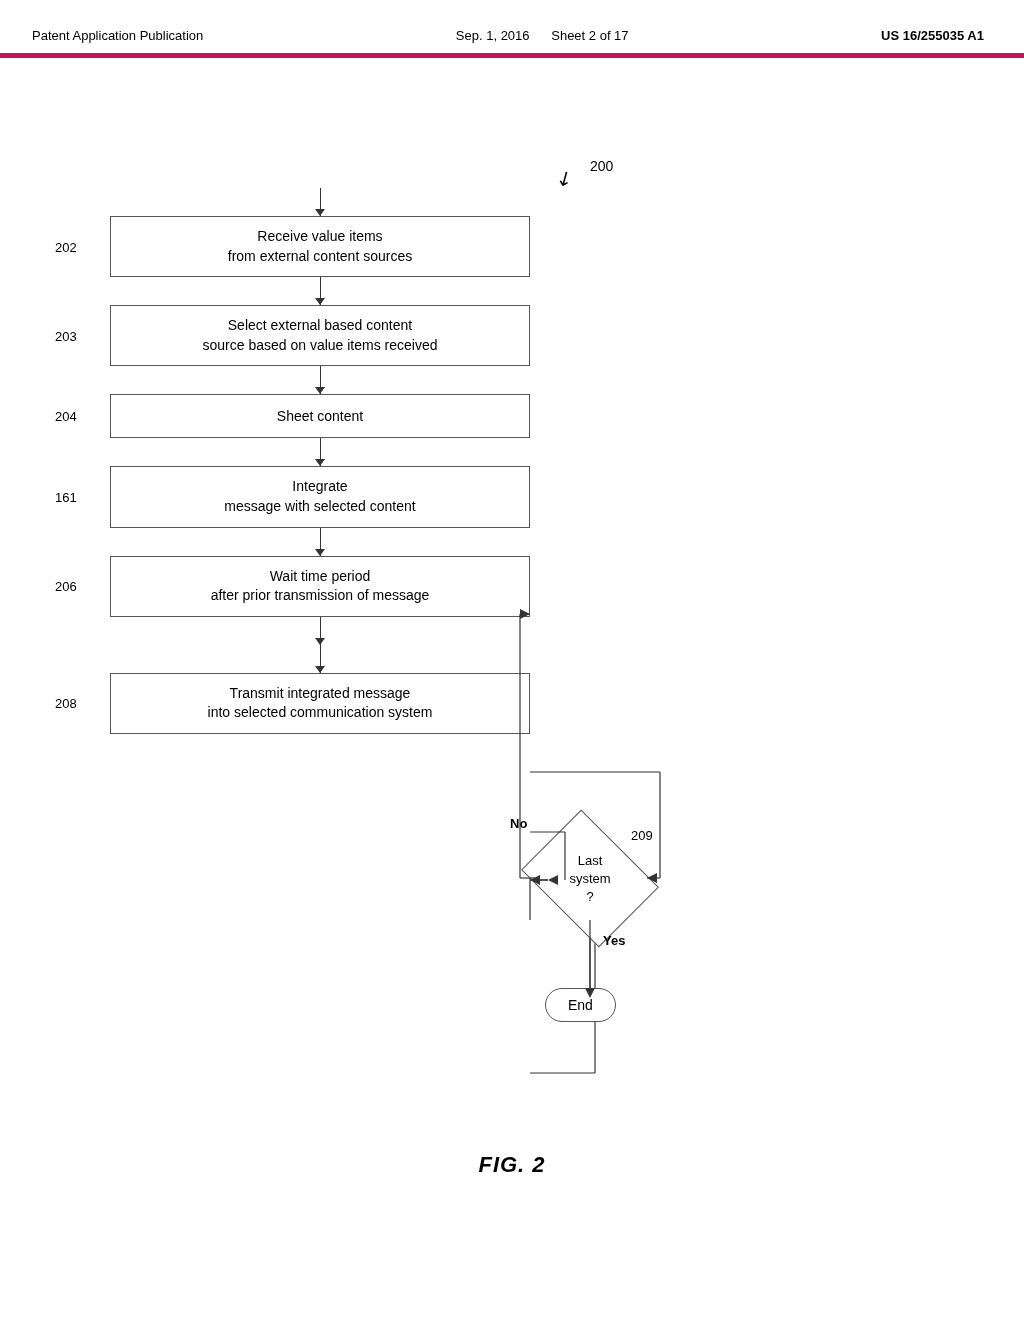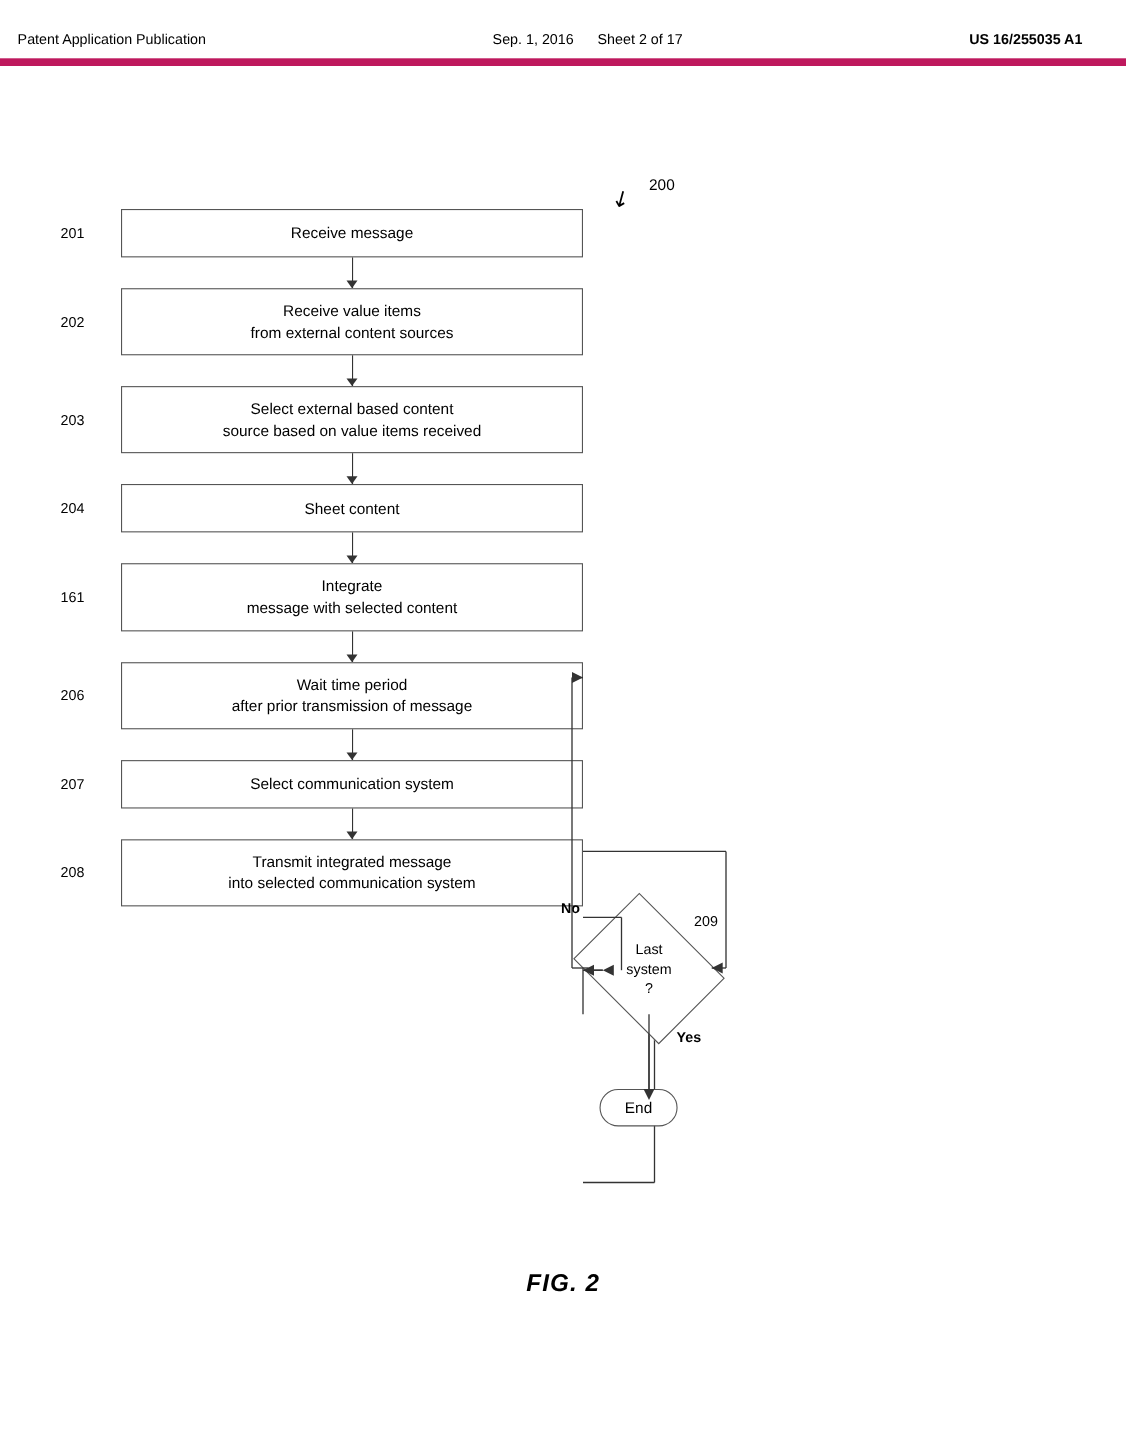--- a/index.html
+++ b/index.html
@@ -10,22 +10,22 @@
       min-height: 1320px;
       position: relative;
       color: #000;
     }
 
     
     .header {
       display: flex;
       justify-content: space-between;
       align-items: flex-start;
-      padding: 28px 40px 10px 16px;
-      border-bottom: 7px solid #be185d;
+      padding: 28px 40px 10px 32px;
+      border-bottom: 5px solid #be185d;
     }
     .header-left {
       font-size: 13px;
       font-weight: normal;
     }
     .header-center {
       font-size: 13px;
       text-align: left;
     }
     .header-right {
@@ -167,21 +167,20 @@
       font-weight: bold;
     }
 
     
     .yes-label {
       position: absolute;
       top: 875px;
       left: 603px;
       font-size: 13px;
       font-weight: bold;
-      margin-left: 12px;
     }
 
     
     .ref-209 {
       position: absolute;
       top: 770px;
       left: 631px;
       font-size: 13px;
     }
 
@@ -243,26 +242,20 @@
 
   </svg>
 
   <div class="ref-200">
     <span>200</span>
   </div>
   <div class="ref-200-arrow" style="position:absolute;top:108px;left:556px;font-size:20px;">↙</div>
 
   <div class="flowchart">
 
-    <div class="flow-box-wrapper">
-      <span class="ref-label">201</span>
-      <div class="flow-box">
-        <span>Receive message</span>
-      </div>
-    </div>
 
     <div class="arrow-down"></div>
 
     <div class="flow-box-wrapper">
       <span class="ref-label">202</span>
       <div class="flow-box" style="min-height:54px;">
         <span>Receive value items<br>from external content sources</span>
       </div>
     </div>
 
@@ -297,26 +290,20 @@
 
     <div class="flow-box-wrapper">
       <span class="ref-label">206</span>
       <div class="flow-box" style="min-height:56px;">
         <span>Wait time period<br>after prior transmission of message</span>
       </div>
     </div>
 
     <div class="arrow-down"></div>
 
-    <div class="flow-box-wrapper">
-      <span class="ref-label">207</span>
-      <div class="flow-box">
-        <span>Select communication system</span>
-      </div>
-    </div>
 
     <div class="arrow-down"></div>
 
     <div class="flow-box-wrapper">
       <span class="ref-label">208</span>
       <div class="flow-box" style="min-height:60px;">
         <span>Transmit integrated message<br>into selected communication system</span>
       </div>
     </div>
 

